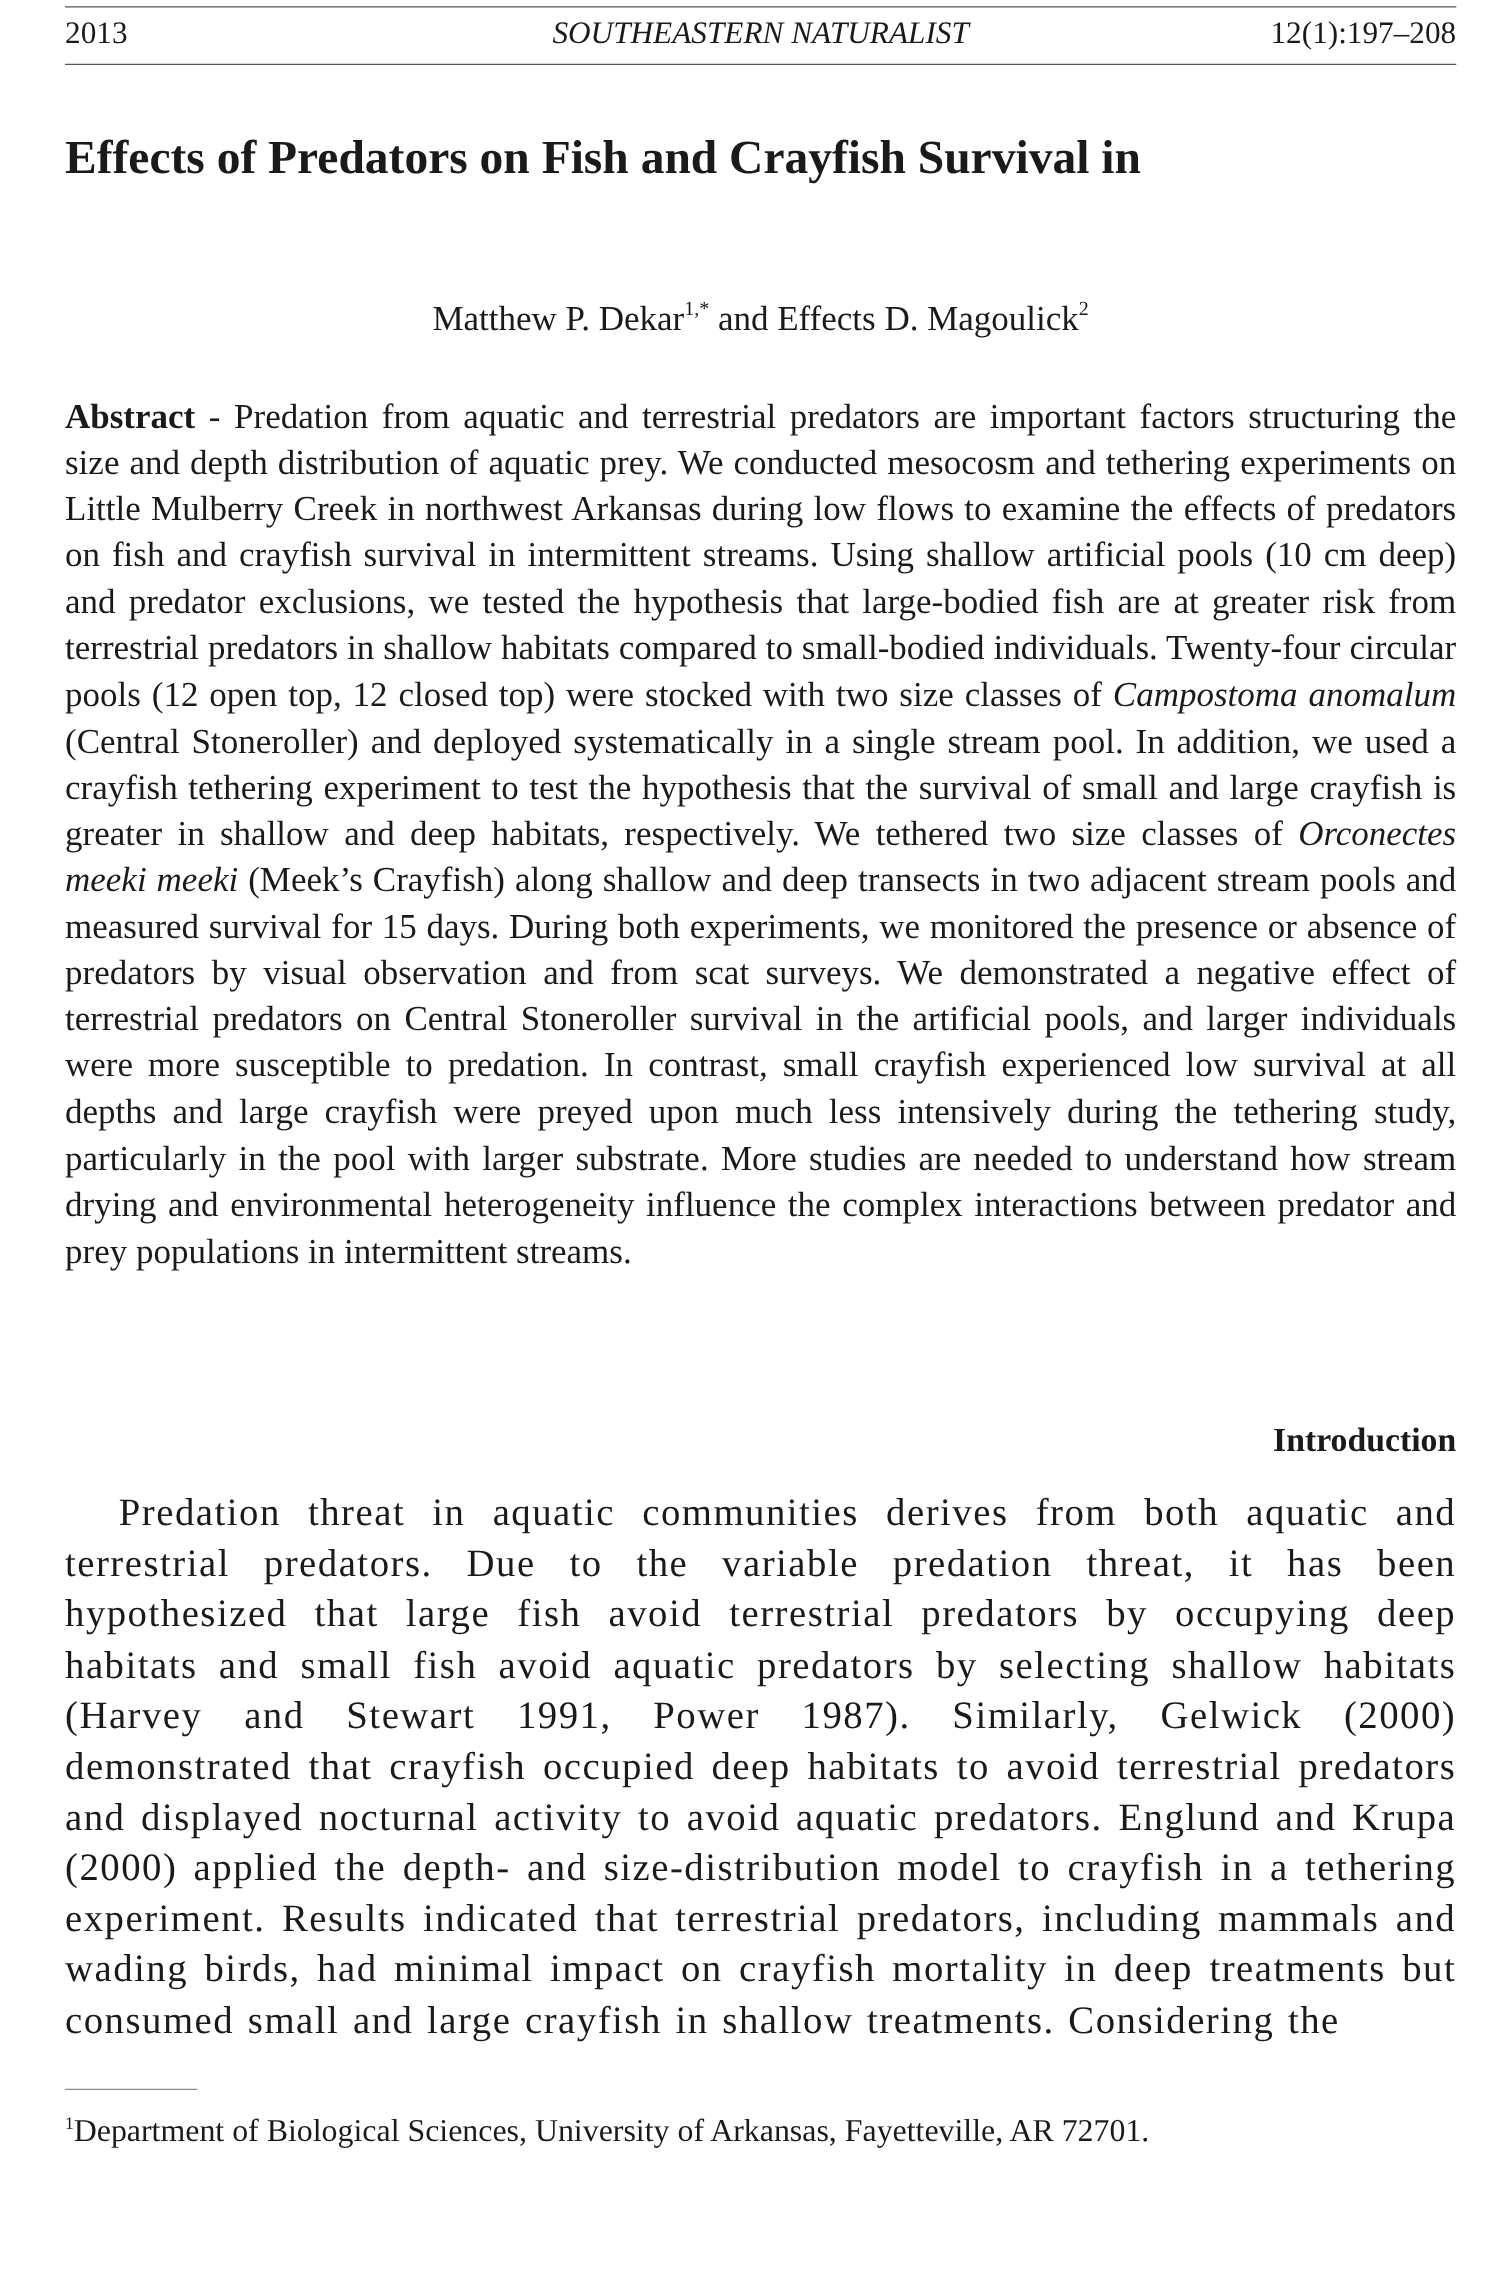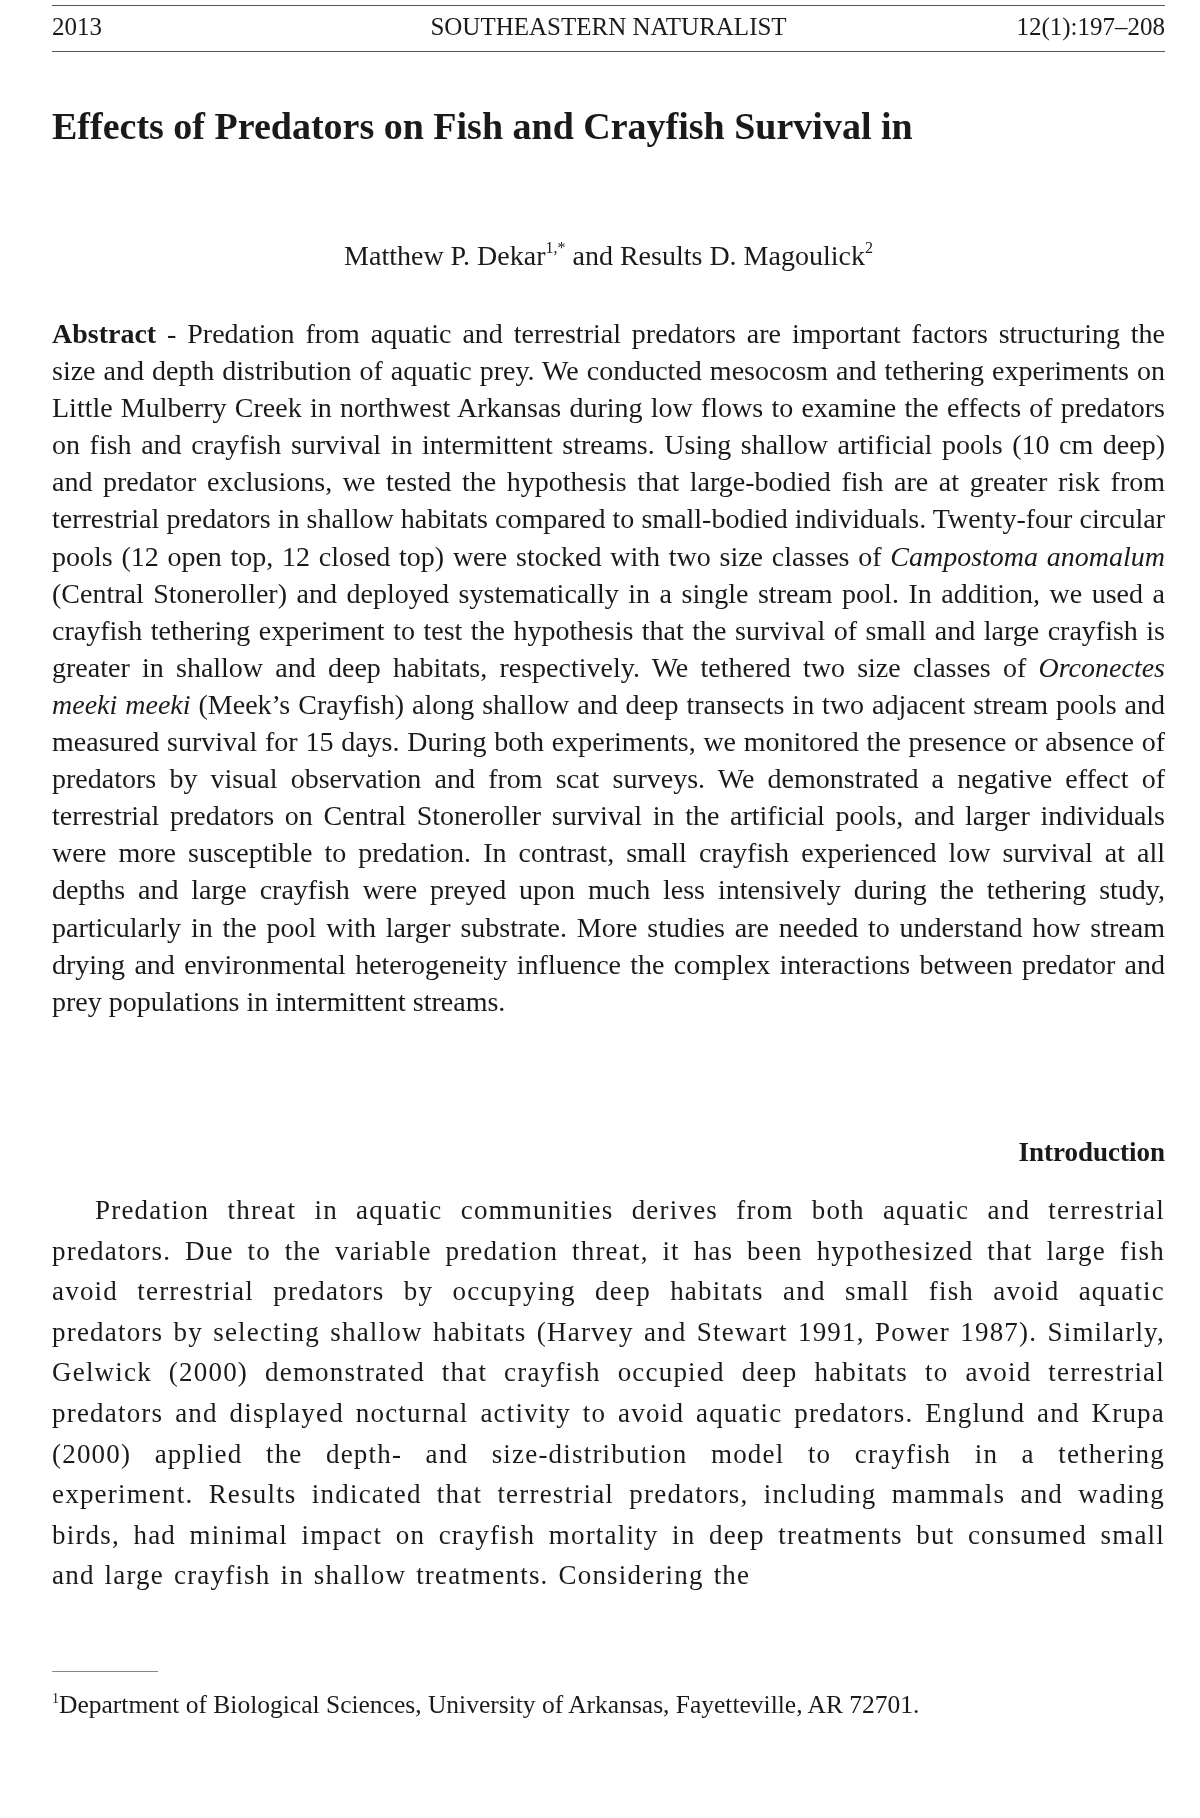--- a/index.html
+++ b/index.html
@@ -2,34 +2,34 @@
 <html><head>
 <meta charset="utf-8">
 <style>
   html, body { margin: 0; padding: 0; background: #ffffff; }
   body { width: 1200px; height: 1818px; position: relative; overflow: hidden;
          font-family: "Liberation Serif", "DejaVu Serif", serif; color: #1a1a1a; }
   .rule { position: absolute; left: 52px; width: 1113px; height: 1px; background: #555; }
   .hdr { position: absolute; top: 10px; left: 52px; width: 1113px; height: 34px;
          font-size: 25px; line-height: 34px; }
   .hdr .l { position: absolute; left: 0; }
-  .hdr .c { position: absolute; left: 0; right: 0; text-align: center; }
+  .hdr .c { position: absolute; left: 0; right: 0; text-align: center; font-style: italic; }
   .hdr .r { position: absolute; right: 0; }
   .title { position: absolute; top: 100px; left: 52px; width: 1113px; text-align: left;
            font-weight: bold; font-size: 38px; line-height: 52px; }
   .authors { position: absolute; top: 238px; left: 52px; width: 1113px; text-align: center;
              font-size: 28px; line-height: 36px; }
   .authors sup { font-size: 16px; vertical-align: 12px; line-height: 0; }
   .abstract { position: absolute; top: 315px; left: 52px; width: 1113px;
               font-size: 28px; line-height: 37.1px; text-align: justify; }
   .abstract b { font-weight: bold; }
   .intro-h { position: absolute; top: 1134px; left: 52px; width: 1113px; text-align: right;
              font-weight: bold; font-size: 27px; line-height: 36px; }
   .intro { position: absolute; top: 1190px; left: 52px; width: 1113px;
-           font-size: 27px; line-height: 40.6px; text-align: justify; text-indent: 43px;
+           font-size: 31px; line-height: 40.6px; text-align: justify; text-indent: 43px;
            letter-spacing: 1.2px; word-spacing: 2px; }
   .fn-rule { position: absolute; top: 1671px; left: 52px; width: 106px; height: 1px; background: #888; }
   .fn { position: absolute; top: 1688px; left: 52px; width: 1113px;
         font-size: 25.5px; line-height: 33px; text-align: justify; }
   .fn p { margin: 0; }
   .fn sup { font-size: 14px; vertical-align: 10px; line-height: 0; }
   i { font-style: italic; }
 </style>
 </head>
 <body>
@@ -39,21 +39,21 @@
   <span class="l">2013</span>
   <span class="c">SOUTHEASTERN NATURALIST</span>
   <span class="r">12(1):197–208</span>
 </div>
 <div class="rule" style="top:51px;"></div>
 
 <div class="title">
   <div>Effects of Predators on Fish and Crayfish Survival in</div>
 </div>
 
-<div class="authors"><span>Matthew P. Dekar</span><sup>1,*</sup><span style="white-space:pre"> and </span><span>Results D. Magoulick</span><sup>2</sup></div>
+<div class="authors"><span>Matthew P. Dekar</span><sup>1,*</sup><span style="white-space:pre"> and </span><span>Effects D. Magoulick</span><sup>2</sup></div>
 
 <div class="abstract"><b>Abstract</b><span style="white-space:pre"> - </span><span>Predation from aquatic and terrestrial predators are important factors structuring the size and depth distribution of aquatic prey. We conducted mesocosm and tethering experiments on Little Mulberry Creek in northwest Arkansas during low flows to examine the effects of predators on fish and crayfish survival in intermittent streams. Using shallow artificial pools (10 cm deep) and predator exclusions, we tested the hypothesis that large-bodied fish are at greater risk from terrestrial predators in shallow habitats compared to small-bodied individuals. Twenty-four circular pools (12 open top, 12 closed top) were stocked with two size classes of </span><i>Campostoma anomalum</i><span> (Central Stoneroller) and deployed systematically in a single stream pool. In addition, we used a crayfish tethering experiment to test the hypothesis that the survival of small and large crayfish is greater in shallow and deep habitats, respectively. We tethered two size classes of </span><i>Orconectes meeki meeki</i><span> (Meek’s Crayfish) along shallow and deep transects in two adjacent stream pools and measured survival for 15 days. During both experiments, we monitored the presence or absence of predators by visual observation and from scat surveys. We demonstrated a negative effect of terrestrial predators on Central Stoneroller survival in the artificial pools, and larger individuals were more susceptible to predation. In contrast, small crayfish experienced low survival at all depths and large crayfish were preyed upon much less intensively during the tethering study, particularly in the pool with larger substrate. More studies are needed to understand how stream drying and environmental heterogeneity influence the complex interactions between predator and prey populations in intermittent streams.</span></div>
 
 <div class="intro-h">Introduction</div>
 <div class="intro">Predation threat in aquatic communities derives from both aquatic and terrestrial predators. Due to the variable predation threat, it has been hypothesized that large fish avoid terrestrial predators by occupying deep habitats and small fish avoid aquatic predators by selecting shallow habitats (Harvey and Stewart 1991, Power 1987). Similarly, Gelwick (2000) demonstrated that crayfish occupied deep habitats to avoid terrestrial predators and displayed nocturnal activity to avoid aquatic predators. Englund and Krupa (2000) applied the depth- and size-distribution model to crayfish in a tethering experiment. Results indicated that terrestrial predators, including mammals and wading birds, had minimal impact on crayfish mortality in deep treatments but consumed small and large crayfish in shallow treatments. Considering the</div>
 
 <div class="fn-rule"></div>
 <div class="fn">
   <p><sup>1</sup><span>Department of Biological Sciences, University of Arkansas, Fayetteville, AR 72701.</span></p>
 </div>

